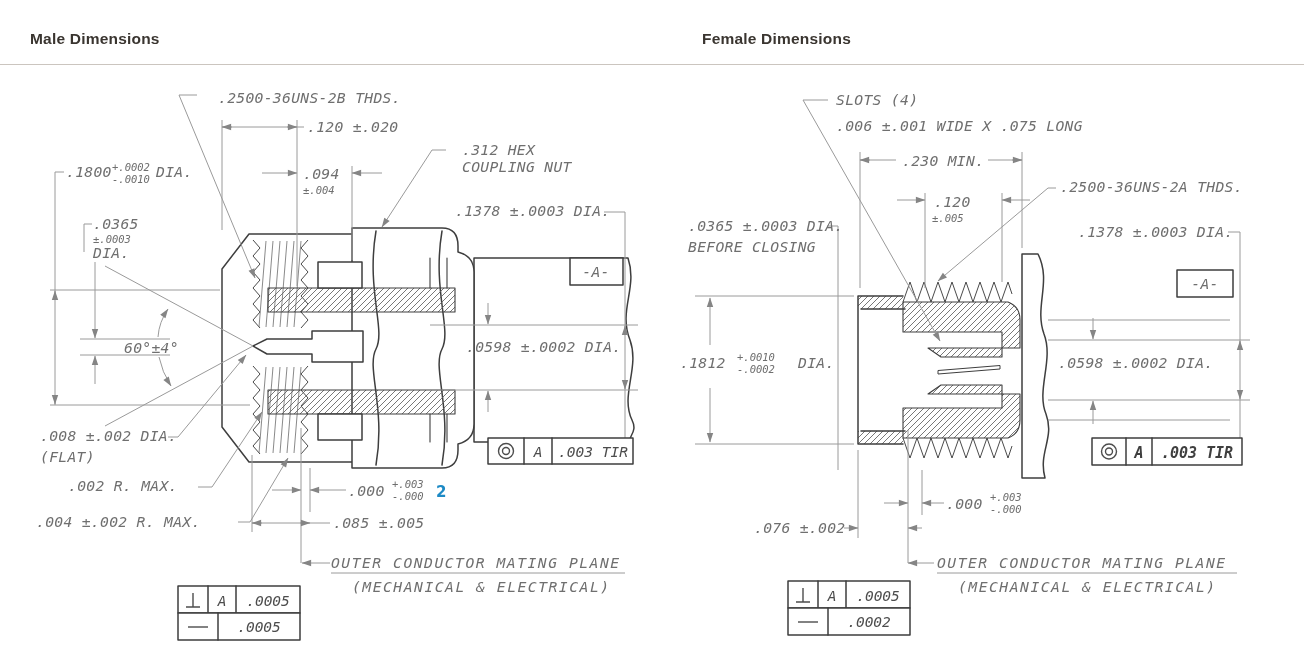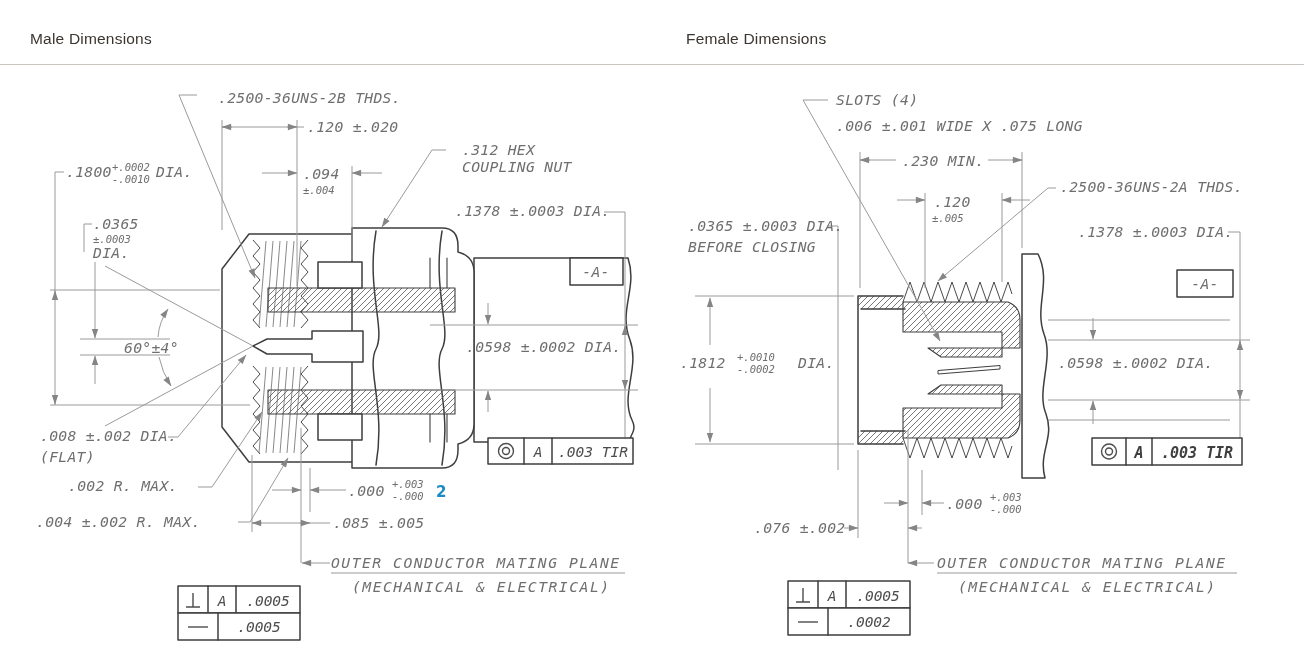--- a/index.html
+++ b/index.html
@@ -1,21 +1,21 @@
 <!DOCTYPE html>
 <html><head>
 <meta charset="utf-8">
 <style>
   html,body { margin:0; padding:0; background:#ffffff; }
   #stage { position:relative; width:1304px; height:654px; background:#fff; overflow:hidden;
            font-family:"Liberation Sans", sans-serif; }
-  .panel-title { position:absolute; top:30px; font-size:15.5px; font-weight:normal; color:#3a3530;
+  .panel-title { position:absolute; top:30px; font-size:15.5px; font-weight:bold; color:#3a3530;
                  letter-spacing:0.2px; }
   #male-title { left:30px; }
-  #female-title { left:686px; }
+  #female-title { left:702px; }
   .divider { position:absolute; left:0; top:64px; width:1304px; height:0;
              border-top:1px solid #cbc5bf; }
   svg { position:absolute; left:0; top:0; }
   
   .o  { fill:none; stroke:#3e3e3e; stroke-width:1.5; stroke-linejoin:round; stroke-linecap:round; }
   .ow { fill:#ffffff; stroke:#3e3e3e; stroke-width:1.5; stroke-linejoin:round; }
   .oh { fill:url(#hatch); stroke:#3e3e3e; stroke-width:1.1; stroke-linejoin:round; }
   .tz { fill:none; stroke:#4a4a4a; stroke-width:1; }
   .thin { fill:none; stroke:#6b6b6b; stroke-width:0.8; }
   

